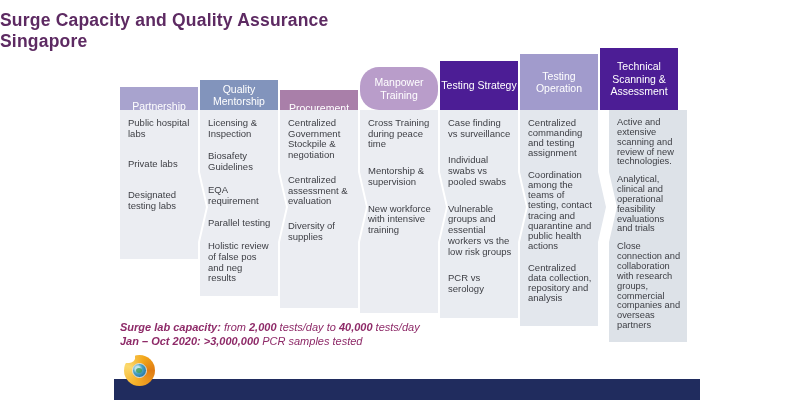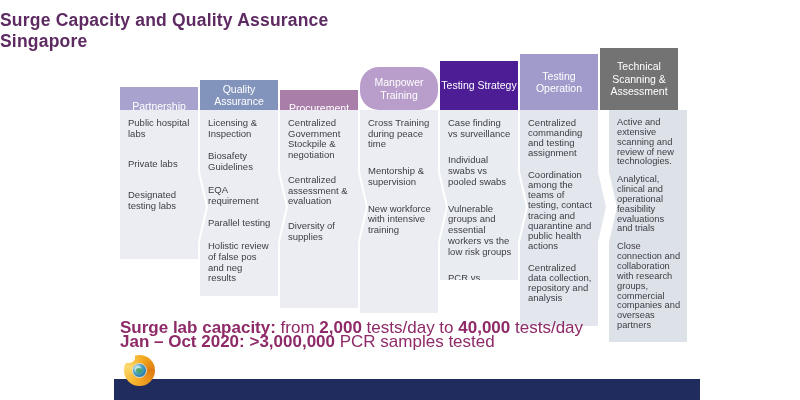--- a/index.html
+++ b/index.html
@@ -16,31 +16,31 @@
   .c0 .hdr{top:87px;height:39px;} .c1 .hdr{top:80px;height:30px;}
   .c2 .hdr{top:90px;height:36px;} .c3 .hdr{top:67px;height:43px;}
   .c4 .hdr{top:61px;height:49px;} .c5 .hdr{top:54px;height:56px;}
   .c6 .hdr{top:48px;height:62px;}
   .body{position:absolute;top:110px;width:86px;box-sizing:border-box;
         padding:8px 14px 0 8px;font-size:9.5px;line-height:1.13;color:#3f4046;overflow:hidden;}
   .c0 .body{height:149px;clip-path:polygon(0 0,78px 0,78px 62px,86px 97px,78px 132px,78px 157px,0 157px);}
   .c1 .body{height:186px;clip-path:polygon(0 0,78px 0,78px 62px,86px 97px,78px 132px,78px 186px,0 186px,0 132px,8px 97px,0 62px);}
   .c2 .body{height:198px;clip-path:polygon(0 0,78px 0,78px 62px,86px 97px,78px 132px,78px 198px,0 198px,0 132px,8px 97px,0 62px);}
   .c3 .body{height:203px;clip-path:polygon(0 0,78px 0,78px 62px,86px 97px,78px 132px,78px 203px,0 203px,0 132px,8px 97px,0 62px);}
-  .c4 .body{height:170px;clip-path:polygon(0 0,78px 0,78px 62px,86px 97px,78px 132px,78px 208px,0 208px,0 132px,8px 97px,0 62px);}
+  .c4 .body{height:208px;clip-path:polygon(0 0,78px 0,78px 62px,86px 97px,78px 132px,78px 208px,0 208px,0 132px,8px 97px,0 62px);}
   .c5 .body{height:216px;line-height:1.06;clip-path:polygon(0 0,78px 0,78px 62px,86px 97px,78px 132px,78px 216px,0 216px,0 132px,8px 97px,0 62px);}
   .c6 .body{height:232px;font-size:9.3px;line-height:1.06;clip-path:polygon(0 0,78px 0,78px 232px,0 232px,0 132px,8px 97px,0 62px);margin-left:9px;}
   .body p{margin:0 0 12px 0;}
   .c0 .body p{margin-bottom:20px;}
   .c2 .body p{margin-bottom:14px;}
   .c3 .body p{margin-bottom:16px;}
   .c4 .body p{margin-bottom:16px;}
   .c6 .body p{margin-bottom:8px;}
   
-  .caption{position:absolute;left:120px;top:321px;font-size:17px;line-height:13.5px;}
+  .caption{position:absolute;left:120px;top:321px;font-size:11px;line-height:13.5px;font-style:italic;}
   .caption b{font-weight:bold;}
   
   .bar{position:absolute;left:114px;top:379px;width:586px;height:21px;}
   .logo{position:absolute;left:124px;top:355px;width:31px;height:31px;border-radius:50%;
         background:conic-gradient(from 200deg,#f6b22a,#fbd96d 90deg,#f2a71b 180deg,#e07b12 250deg,#f6b22a 360deg);
         z-index:2;}
   .logo:before{content:"";position:absolute;left:1px;top:0;width:10px;height:8px;background:#fff;
         border-radius:0 0 60% 0;}
   .globe{position:absolute;left:8px;top:8px;width:15px;height:15px;border-radius:50%;
         background:radial-gradient(circle at 35% 35%, #bfe3ee 0 18%, #4aa3c4 40%, #2d7fa8 70%, #1f5e86 100%);
@@ -61,21 +61,21 @@
   <div class="col c0">
     <div class="hdr" style="background-color: rgb(168, 163, 206);">Partnership</div>
     <div class="body" style="background-color: rgb(235, 237, 242);">
       <p>Public hospital labs</p>
       <p>Private labs</p>
       <p>Designated testing labs</p>
     </div>
   </div>
 
   <div class="col c1">
-    <div class="hdr" style="background-color: rgb(130, 148, 188);">Quality Assurance</div>
+    <div class="hdr" style="background-color: rgb(130, 148, 188);">Quality Mentorship</div>
     <div class="body" style="background-color: rgb(235, 237, 242);">
       <p>Licensing &amp; Inspection</p>
       <p>Biosafety Guidelines</p>
       <p>EQA requirement</p>
       <p>Parallel testing</p>
       <p>Holistic review of false pos and neg results</p>
     </div>
   </div>
 
   <div class="col c2">
@@ -109,21 +109,21 @@
   <div class="col c5">
     <div class="hdr" style="background-color: rgb(161, 155, 204);">Testing Operation</div>
     <div class="body" style="background-color: rgb(227, 231, 237);">
       <p>Centralized commanding and testing assignment</p>
       <p>Coordination among the teams of testing, contact tracing and quarantine and public health actions</p>
       <p>Centralized data collection, repository and analysis</p>
     </div>
   </div>
 
   <div class="col c6">
-    <div class="hdr" style="background-color: #737373;">Technical Scanning &amp; Assessment</div>
+    <div class="hdr" style="background-color: #4c1d95;">Technical Scanning &amp; Assessment</div>
     <div class="body" style="background-color: rgb(221, 226, 232);">
       <p>Active and extensive scanning and review of new technologies.</p>
       <p>Analytical, clinical and operational feasibility evaluations and trials</p>
       <p>Close connection and collaboration with research groups, commercial companies and overseas partners</p>
     </div>
   </div>
 
   <div class="caption" style="color: rgb(142, 42, 104);">
     <div>
       <b>Surge lab capacity:</b><span> from </span><b>2,000</b><span> tests/day to </span><b>40,000</b><span> tests/day</span>

